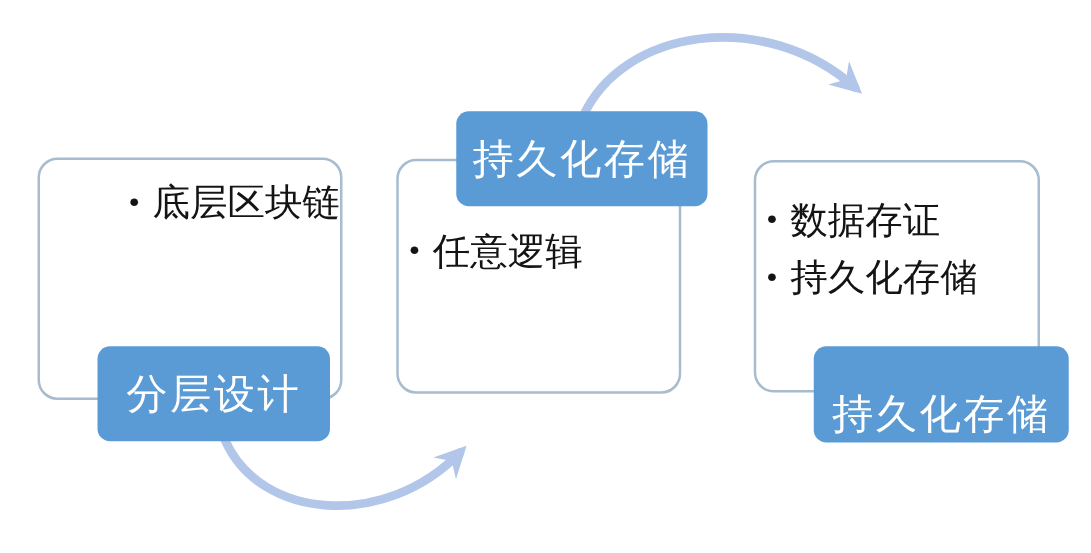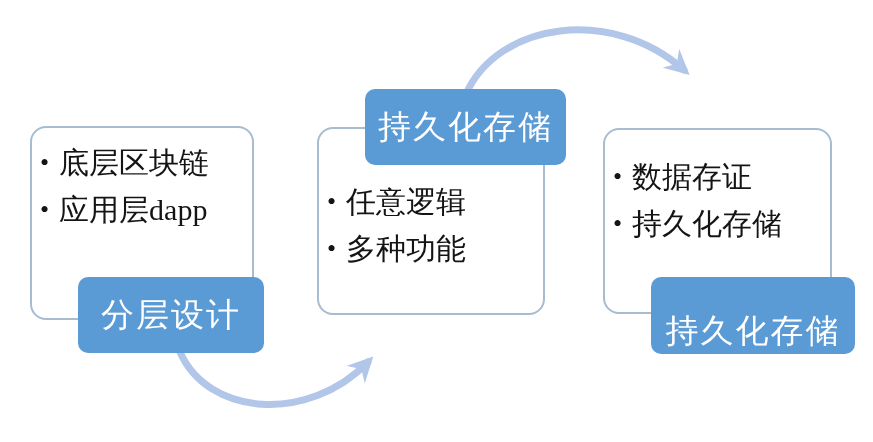--- a/index.html
+++ b/index.html
@@ -22,21 +22,21 @@
     width: 873px;
     height: 442px;
   }
   .node-box {
     position: absolute;
     background: #ffffff;
     border: 2px solid #a7bccf;
     border-radius: 16px;
     box-sizing: border-box;
   }
-  #node-box-left   { left: 30px;  top: 126px; width: 224px; height: 194px; }
+  #node-box-left   { left: 30px;  top: 126px; width: 244px; height: 194px; text-align: right; }
   #node-box-middle { left: 317px; top: 127px; width: 228px; height: 188px; }
   #node-box-right  { left: 603px; top: 128px; width: 229px; height: 186px; }
 
   .bullets {
     list-style: none;
     margin: 0;
     padding: 0;
   }
   #node-box-left   .bullets { padding: 12px 0 0 8px; }
   #node-box-middle .bullets { padding: 50px 0 0 8px; }
@@ -82,31 +82,29 @@
         <path d="M0,0 L10,5 L0,10 L3.2,5 Z" fill="#b1c6e8"></path>
       </marker>
     </defs>
     <path d="M 466,94 C 498,22 612,6 684,70" fill="none" stroke="#b1c6e8" stroke-width="7" stroke-linecap="round" marker-end="url(#ah)"></path>
     <path d="M 180,352 C 208,416 308,424 368,362" fill="none" stroke="#b1c6e8" stroke-width="7" stroke-linecap="round" marker-end="url(#ah)"></path>
   </svg>
 
   <div class="node-box" id="node-box-left">
     <ul class="bullets">
       <li>底层区块链</li>
-      <li>应用层dapp</li>
     </ul>
   </div>
   <div class="label-tab" id="label-layered">
     <span>分层设计</span>
   </div>
 
   <div class="node-box" id="node-box-middle">
     <ul class="bullets">
       <li>任意逻辑</li>
-      <li>多种功能</li>
     </ul>
   </div>
   <div class="label-tab" id="label-turing">
     <span>持久化存储</span>
   </div>
 
   <div class="node-box" id="node-box-right">
     <ul class="bullets">
       <li>数据存证</li>
       <li>持久化存储</li>

